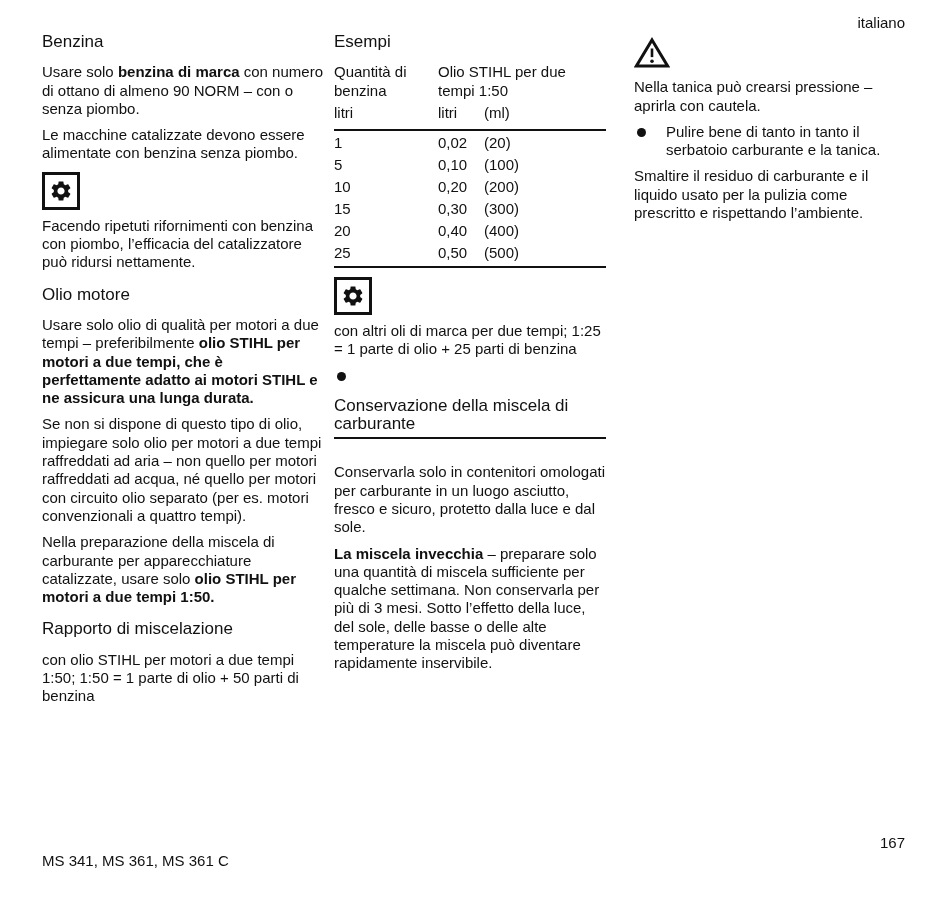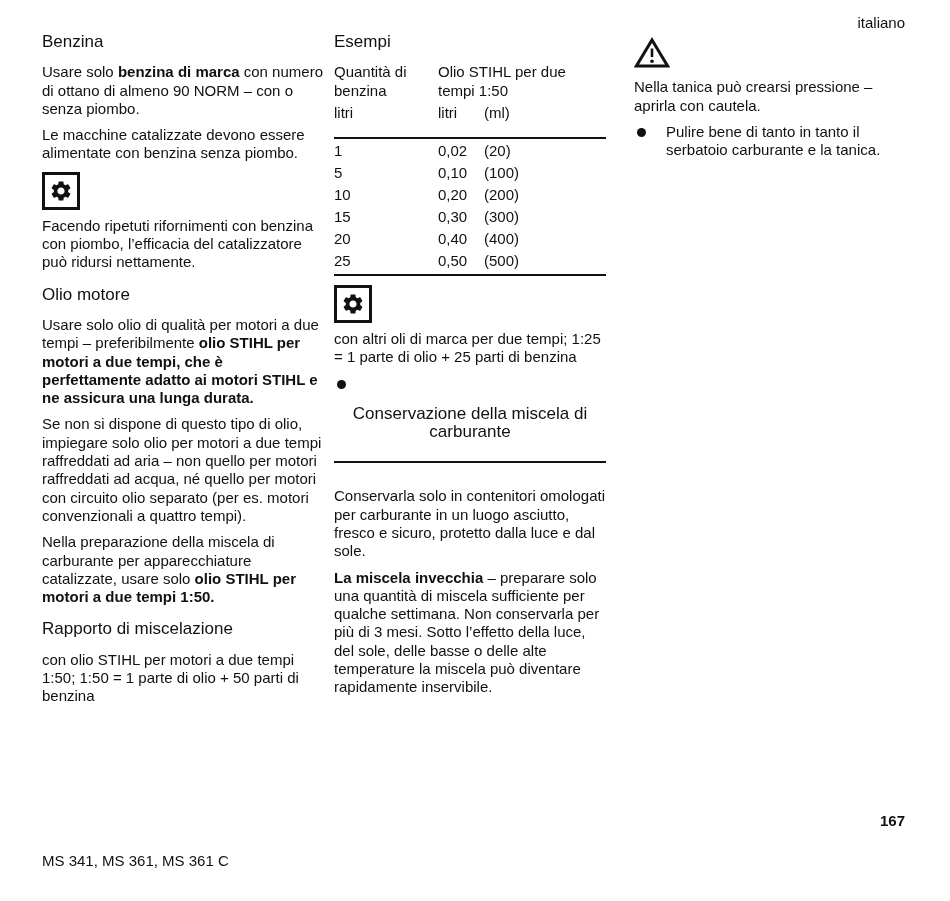--- a/index.html
+++ b/index.html
@@ -8,39 +8,39 @@
     font-family:"Liberation Sans",sans-serif;font-size:15px;line-height:18.3px;
     color:#111;-webkit-font-smoothing:antialiased;overflow:hidden;
   }
   .lang{position:absolute;top:14px;right:45px;}
   .col{position:absolute;top:33px;}
   .col-left{left:42px;width:281px;}
   .col-mid{left:334px;width:272px;}
   .col-right{left:634px;width:272px;}
   h3{font-size:17px;font-weight:400;margin:14px 0 12px;line-height:18.3px;}
   h3.first{margin-top:0;}
-  h3.ruled{border-bottom:2px solid #111;padding-bottom:20px;margin:16px 0 24px;text-align:center;}
+  h3.ruled{border-bottom:2px solid #111;padding-bottom:4px;margin:16px 0 24px;}
   p{margin:0 0 8px;}
   b{font-weight:700;}
   .icon-box{
     width:32px;height:32px;border:3px solid #111;margin:9px 0 7px;
     display:flex;align-items:center;justify-content:center;
   }
   .bullet{display:flex;margin:2px 0 8px;}
   .dot{width:9px;height:9px;border-radius:50%;background:#111;margin:5px 20px 0 3px;flex:0 0 auto;}
   
   .tbl{margin-top:10px;}
   .t-head{display:grid;grid-template-columns:104px 168px;}
-  .t-sub{display:grid;grid-template-columns:104px 46px 1fr;margin-top:4px;padding-bottom:15px;}
+  .t-sub{display:grid;grid-template-columns:104px 46px 1fr;margin-top:4px;padding-bottom:7px;}
   .t-rule{border-top:2px solid #111;height:0;}
   .t-row{display:grid;grid-template-columns:104px 46px 1fr;line-height:22px;}
   .t-body{padding:1px 0 2px;}
   .warn{margin:3px 0 5px;}
   .footer-left{position:absolute;left:42px;top:852px;}
-  .footer-right{position:absolute;right:45px;top:812px;font-weight:700;}
+  .footer-right{position:absolute;right:45px;top:834px;font-weight:400;}
 </style>
 </head>
 <body>
 
 <div class="lang">italiano</div>
 
 <div class="col col-left">
   <h3 class="first">Benzina</h3>
   <p><span>Usare solo </span><b>benzina di marca</b><span> con numero di ottano di almeno 90 NORM – con o senza piombo.</span></p>
   <p>Le macchine catalizzate devono essere alimentate con benzina senza piombo.</p>
@@ -125,16 +125,17 @@
       <path d="M18 4 L33.6 30 L2.4 30 Z" fill="none" stroke="#111" stroke-width="3" stroke-linejoin="miter"></path>
       <rect x="16.7" y="12.5" width="2.6" height="8.6" fill="#111"></rect>
       <circle cx="18" cy="25.2" r="1.8" fill="#111"></circle>
     </svg>
   </div>
   <p>Nella tanica può crearsi pressione – aprirla con cautela.</p>
   <div class="bullet">
     <div class="dot"></div>
     <div>Pulire bene di tanto in tanto il serbatoio carburante e la tanica.</div>
   </div>
+  <p>Smaltire il residuo di carburante e il liquido usato per la pulizia come prescritto e rispettando l’ambiente.</p>
 </div>
 
 <div class="footer-left">MS 341, MS 361, MS 361 C</div>
 <div class="footer-right">167</div>
 
 </body></html>

